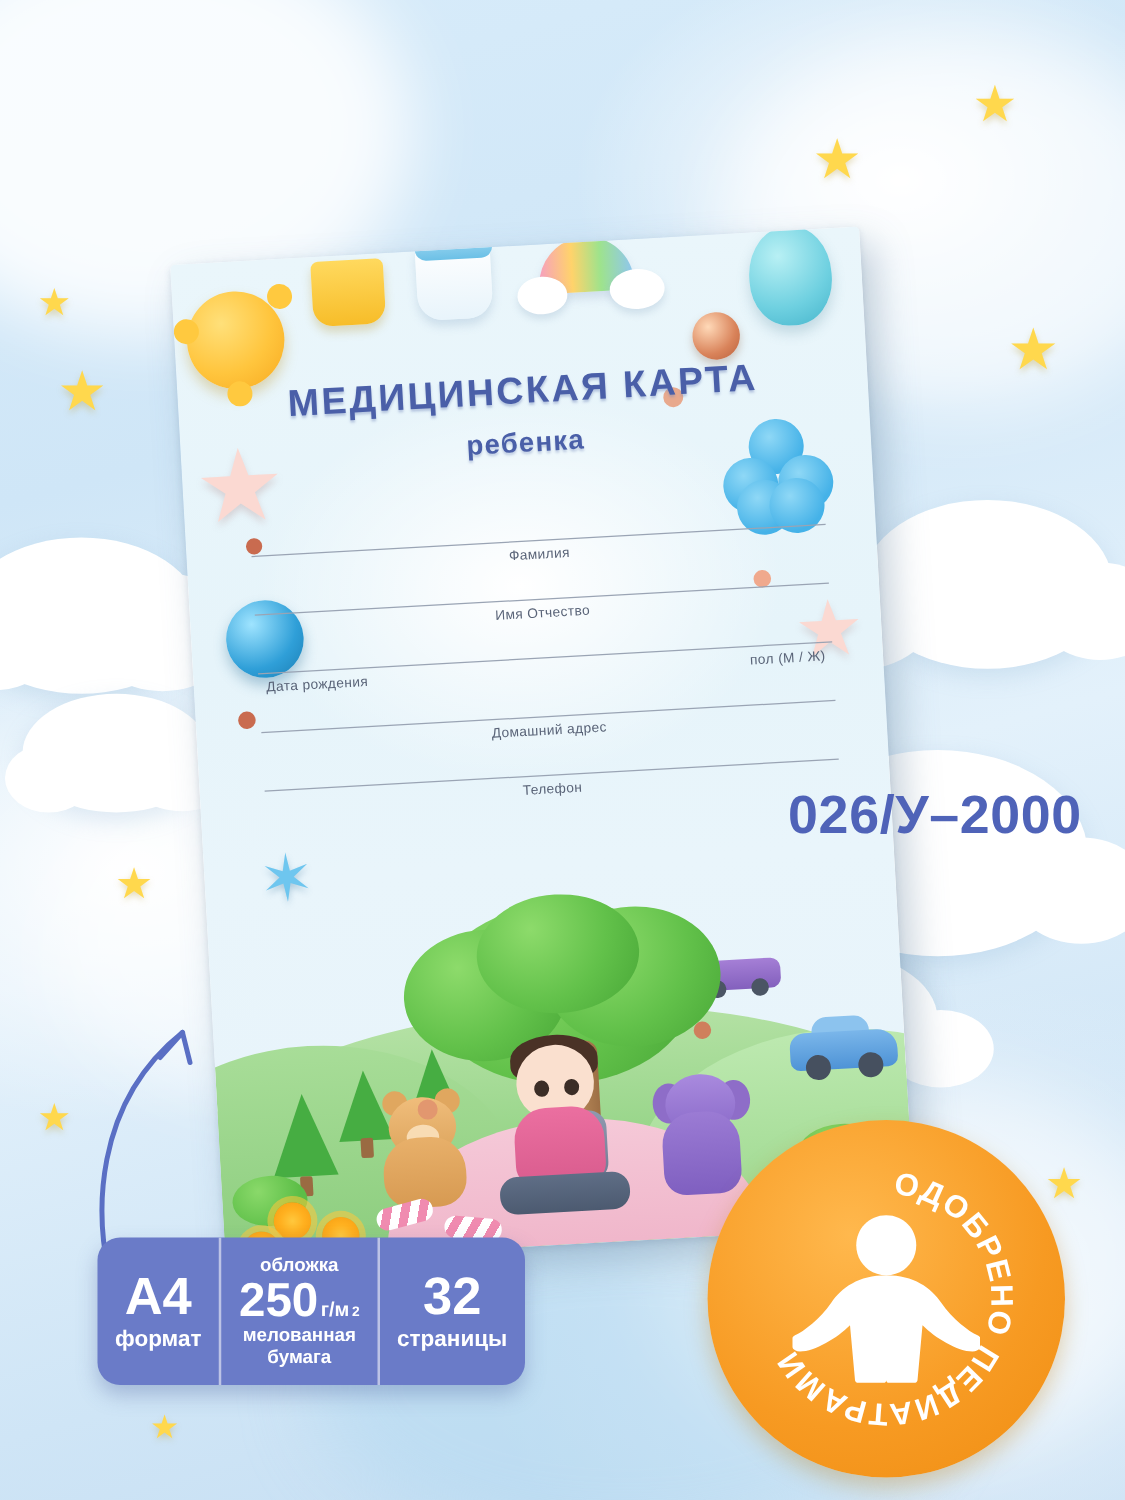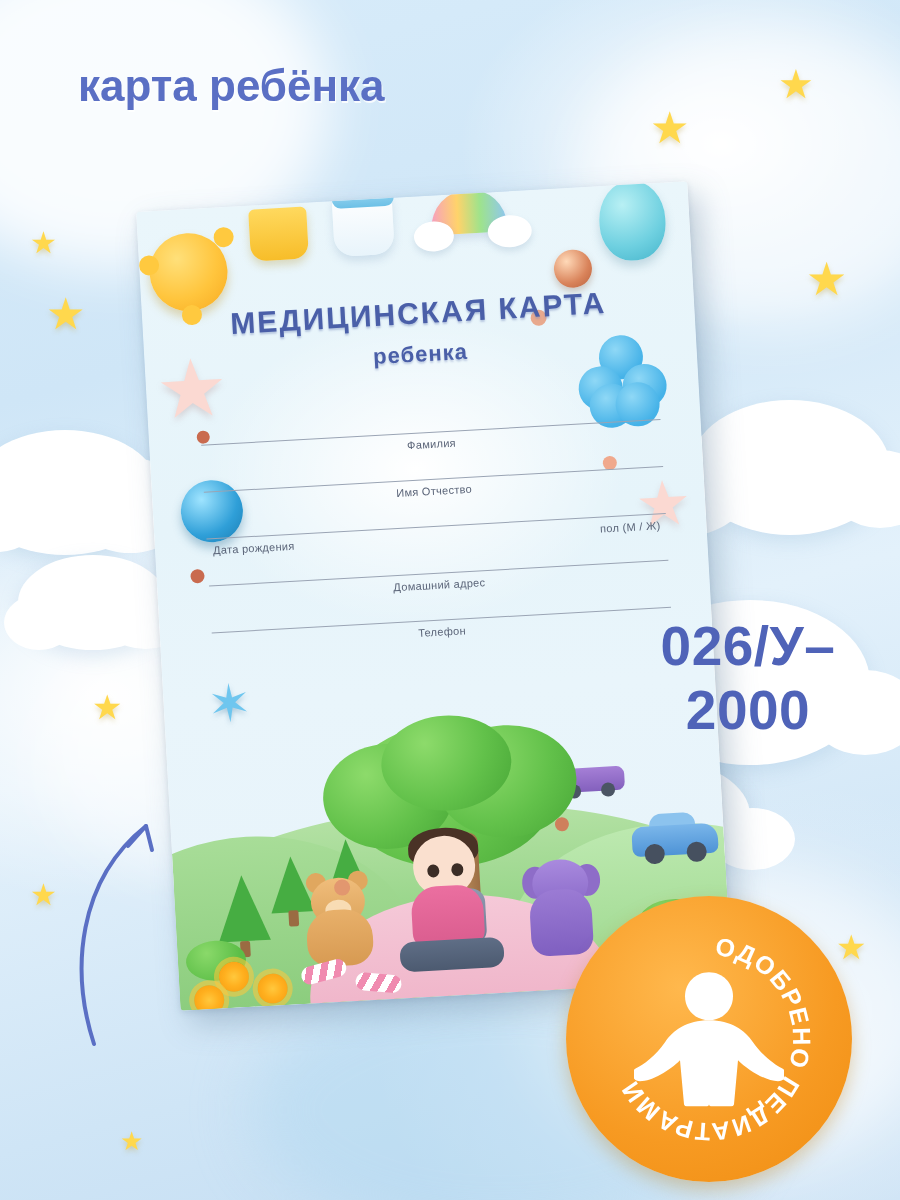--- a/index.html
+++ b/index.html
@@ -534,25 +534,25 @@
     text-align: center;
     z-index: 7;
   }
   .form-badge .line1 {
     font-size: 34px;
     font-weight: 700;
     color: #4f63b8;
     letter-spacing: 0.5px;
   }
   .form-badge .line2 {
-    font-size: 55px;
+    font-size: 43px;
     font-weight: 700;
     color: #4f63b8;
     letter-spacing: 0.5px;
-    margin-top: 2px;
+    margin-top: 16px;
   }
 
   
   .specbar {
     position: absolute;
     left: 78px;
     bottom: 92px;
     display: flex;
     align-items: stretch;
     background: #6a7bc8;
@@ -660,21 +660,20 @@
   <div class="star" style="left:30px;  top:228px; font-size:30px;">★</div>
   <div class="star" style="left:46px;  top:292px; font-size:44px;">★</div>
   <div class="star" style="left:806px; top:256px; font-size:46px;">★</div>
   <div class="star" style="left:92px;  top:690px; font-size:34px;">★</div>
   <div class="star" style="left:30px;  top:880px; font-size:30px;">★</div>
   <div class="star" style="left:836px; top:930px; font-size:34px;">★</div>
   <div class="star" style="left:770px; top:1030px; font-size:26px;">★</div>
   <div class="star" style="left:120px; top:1128px; font-size:26px;">★</div>
 
   <div class="header">
-    <div class="title-sub">карта ребёнка</div>
   </div>
 
   <div class="booklet-wrap">
     <div class="booklet">
 
       <div class="sun-badge"></div>
       <div class="sun-ray" style="left:0px;  top:44px;"></div>
       <div class="sun-ray" style="left:76px; top:20px;"></div>
       <div class="sun-ray" style="left:40px; top:96px;"></div>
 
@@ -814,20 +813,40 @@
     <div class="line2">026/У–2000</div>
   </div>
 
   <div class="arrow">
     <svg width="110" height="250" viewBox="0 0 110 250">
       <path d="M22 244 C -2 170, 6 80, 74 26" stroke="#5a6fc4" stroke-width="4" fill="none" stroke-linecap="round"></path>
       <path d="M74 26 L56 46 M74 26 L80 50" stroke="#5a6fc4" stroke-width="4" fill="none" stroke-linecap="round"></path>
     </svg>
   </div>
 
+  <div class="specbar">
+    <div class="spec-cell">
+      <div class="spec-big">А4</div>
+      <div class="spec-small">формат</div>
+    </div>
+    <div class="spec-cell paper-cell">
+      <div class="spec-tiny">обложка</div>
+      <div class="row">
+        <span class="num">250</span>
+        <span class="unit">г/м</span>
+        <span class="sup">2</span>
+      </div>
+      <div class="spec-tiny">мелованная</div>
+      <div class="spec-tiny">бумага</div>
+    </div>
+    <div class="spec-cell">
+      <div class="spec-big">32</div>
+      <div class="spec-small">страницы</div>
+    </div>
+  </div>
 
   <div class="seal">
     <div class="seal-circle"></div>
     <svg class="seal-inner" viewBox="0 0 206 206" width="206" height="206">
       <defs>
         <path id="sealPath" d="M 103,103 m -84,0 a 84,84 0 1,1 168,0 a 84,84 0 1,1 -168,0"></path>
       </defs>
       <text font-family="Liberation Sans, sans-serif" font-size="25" font-weight="bold" fill="#ffffff" letter-spacing="1.2">
         <textPath href="#sealPath" startOffset="26%" id="seal-text">ОДОБРЕНО ПЕДИАТРАМИ</textPath>
       </text>

